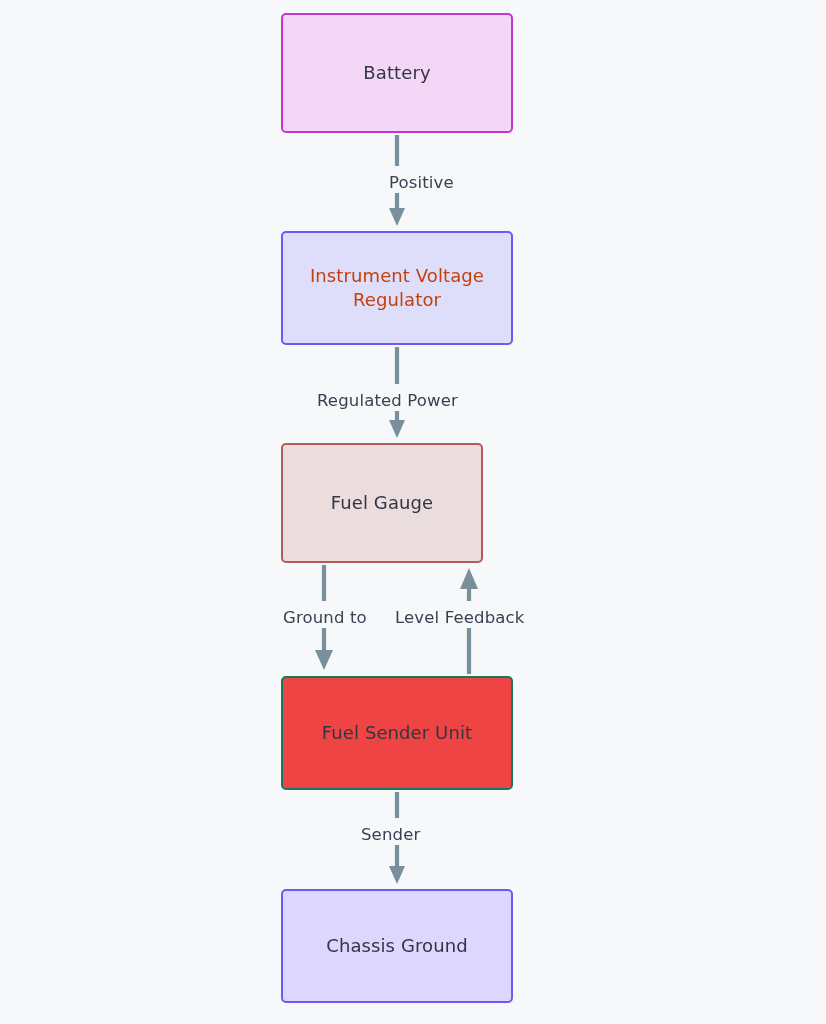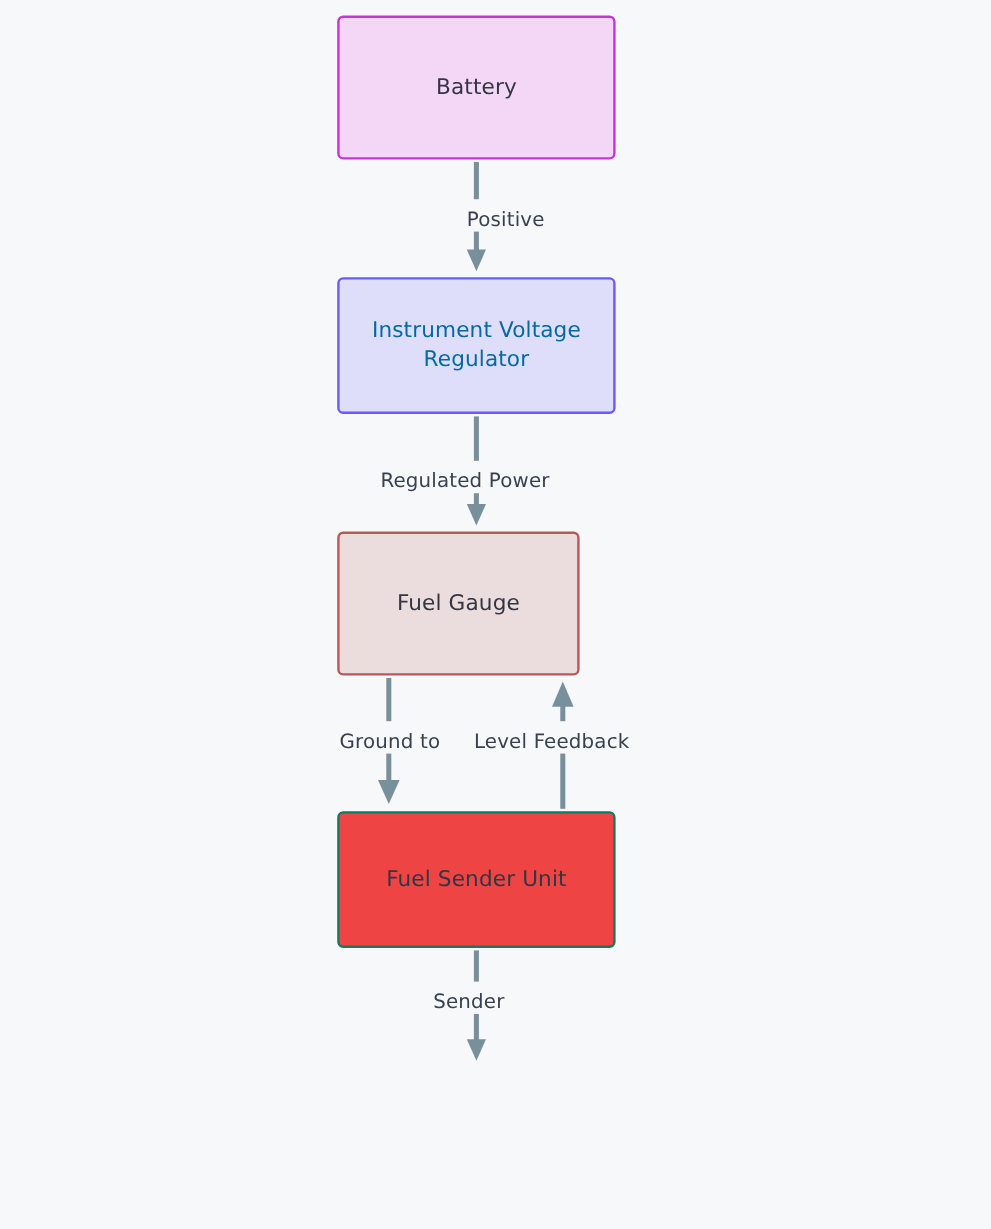--- a/index.html
+++ b/index.html
@@ -142,33 +142,36 @@
       <line class="edge-path" x1="397" y1="792" x2="397" y2="818" style="stroke: rgb(120, 144, 156);"></line>
       <line class="edge-path" x1="397" y1="845" x2="397" y2="872" style="stroke: rgb(120, 144, 156);"></line>
       <polygon class="arrow-head" points="397,884 389,866 405,866" style="fill: rgb(120, 144, 156);"></polygon>
     </g>
   </svg>
 
   <div class="node" id="node-battery" style="background: rgb(244, 215, 246); border-color: rgb(196, 54, 212); color: rgb(51, 54, 66);">
     <span class="node-label">Battery</span>
   </div>
 
-  <div class="node" id="node-regulator" style="background: rgb(222, 222, 251); border-color: rgb(106, 90, 249); color: #0369a1;">
+  <div class="node" id="node-regulator" style="background: rgb(222, 222, 251); border-color: rgb(106, 90, 249); color: #c2410c;">
     <span class="node-label">Instrument Voltage
 Regulator</span>
   </div>
 
   <div class="node" id="node-fuel-gauge" style="background: rgb(235, 221, 221); border-color: rgb(181, 90, 90); color: rgb(51, 54, 66);">
     <span class="node-label">Fuel Gauge</span>
   </div>
 
   <div class="node" id="node-fuel-sender" style="background: #ef4444; border-color: rgb(19, 122, 93); color: rgb(51, 54, 66);">
     <span class="node-label">Fuel Sender Unit</span>
   </div>
 
+  <div class="node" id="node-chassis-ground" style="background: rgb(221, 214, 254); border-color: rgb(106, 90, 249); color: rgb(51, 54, 66);">
+    <span class="node-label">Chassis Ground</span>
+  </div>
 
   <div class="edge-label" id="edge-label-positive" style="color: rgb(55, 65, 81);">Positive</div>
 
   <div class="edge-label" id="edge-label-regulated-power" style="color: rgb(55, 65, 81);">Regulated Power</div>
 
   <div class="edge-label" id="edge-label-signal-to" style="color: rgb(55, 65, 81);">Ground to</div>
 
   <div class="edge-label" id="edge-label-level-feedback" style="color: rgb(55, 65, 81);">Level Feedback</div>
 
   <div class="edge-label" id="edge-label-ground" style="color: rgb(55, 65, 81);">Sender</div>

